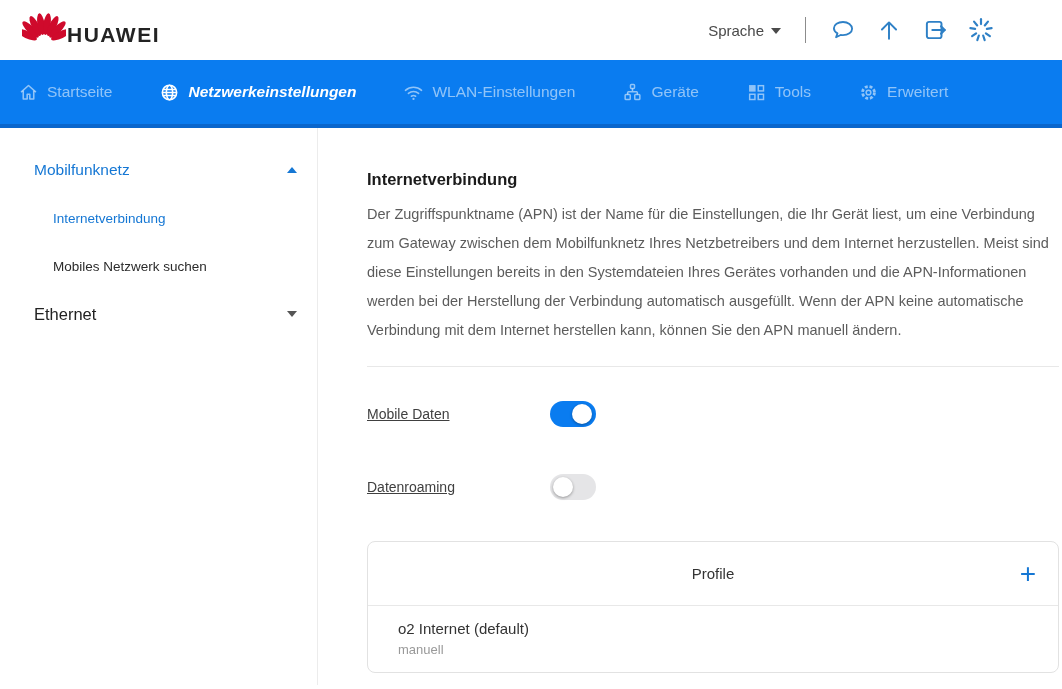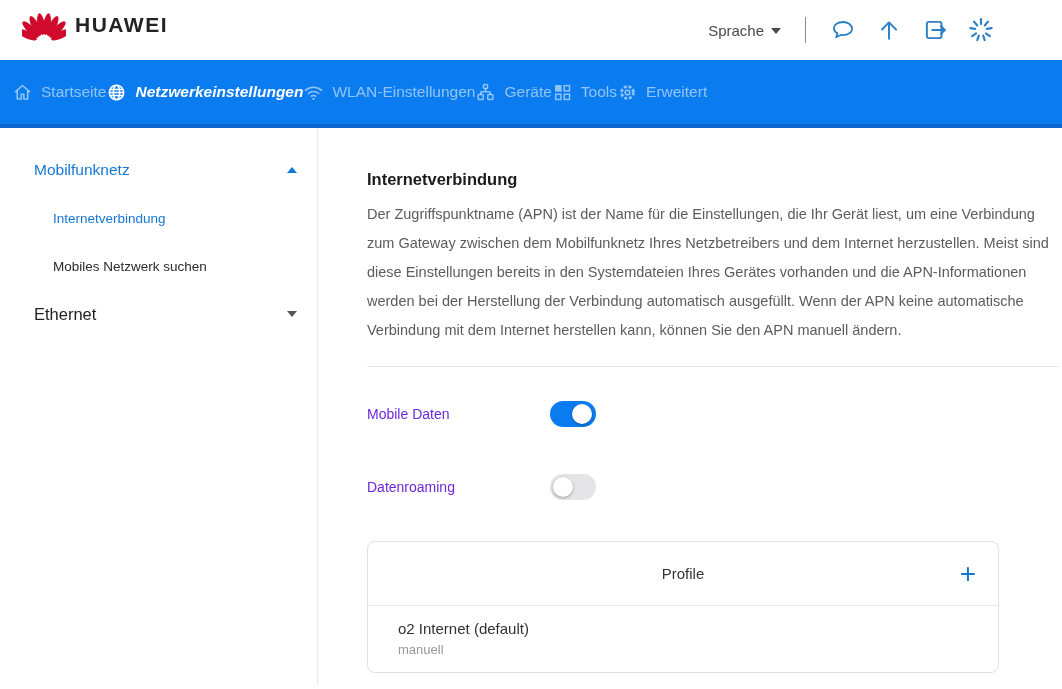--- a/index.html
+++ b/index.html
@@ -2,35 +2,35 @@
 <html><head>
 <meta charset="utf-8">
 <style>
   * { box-sizing: border-box; margin: 0; padding: 0; }
   html,body { width:1062px; height:689px; overflow:hidden; background:#fff;
     font-family:"Liberation Sans", sans-serif; }
 
   
   .header { height:60px; display:flex; align-items:center; justify-content:space-between;
     padding:0 68px 0 22px; background:#fff; }
-  .brand { display:flex; align-items:flex-start; gap:9px; }
+  .brand { display:flex; align-items:flex-end; gap:1px; }
   .brand-logo { width:44px; height:34px; }
   .brand-name { font-size:21px; font-weight:bold; letter-spacing:1.5px; color:#232323; }
   .header-right { display:flex; align-items:center; gap:20px; }
   .lang { display:flex; align-items:center; gap:7px; color:#4a4a4a; font-size:15px; cursor:pointer;justify-content:flex-end; }
   .caret-down-dark { width:0; height:0; border-left:5px solid transparent;
     border-right:5px solid transparent; border-top:6px solid #4a4a4a; margin-top:2px; }
   .hdr-divider { width:1px; height:26px; background:#8c8c8c; margin:0 4px; }
   .hdr-icon { width:26px; height:26px; color:#2e80c6; cursor:pointer; display:flex;
     align-items:center; justify-content:center; }
   .hdr-icon svg { width:26px; height:26px; }
 
   
   .nav { height:68px; background:#0a7cf0; border-bottom:4px solid #0a66cc;
-    display:flex; align-items:center; padding-left:12px; }
+    display:flex; align-items:center; padding-left:18px; gap:47px; }
   .nav-item { display:flex; align-items:center; gap:8px; font-size:15.5px;
     color:rgba(255,255,255,0.55); cursor:pointer; white-space:nowrap; }
   .nav-item svg { width:21px; height:21px; }
   .nav-item.active { color:#fff; font-weight:bold;font-style:italic; }
 
   
   .content { display:flex; height:557px; }
   .sidebar { width:318px; border-right:1px solid #ececec; padding-top:18px; flex-shrink:0; }
   .side-row { height:48px; display:flex; align-items:center; padding:0 20px 0 34px; cursor:pointer; }
   .side-group-label { font-size:15.5px; }
@@ -45,30 +45,30 @@
   .caret-down-gray { width:0; height:0; border-left:5px solid transparent;
     border-right:5px solid transparent; border-top:6px solid #555; margin-left:auto; }
 
   .main { flex:1; padding:42px 49px 0 49px; }
   .page-title { font-size:16.5px; font-weight:bold; color:#1b1b1b; }
   .page-desc { margin-top:11px; font-size:14.5px; line-height:29px; color:#5c5c5c; width:692px; }
   .rule { border:none; border-top:1px solid #e8e8e8; margin-top:21px; }
 
   .toggle-row { display:flex; align-items:center; margin-top:34px; }
   .toggle-row + .toggle-row { margin-top:47px; }
-  .toggle-label { width:183px; font-size:14px; color:#6d28d9; }
+  .toggle-label { width:183px; font-size:14px; color:#404040;text-decoration:underline; }
   .switch { position:relative; width:46px; height:26px; border-radius:13px; cursor:pointer; }
   .switch[data-state="on"]  { background:#0a7cf0; }
   .switch[data-state="off"] { background:#e5e5e7; }
   .knob { position:absolute; top:3px; width:20px; height:20px; border-radius:50%;
     background:#fff; box-shadow:0 1px 3px rgba(0,0,0,0.35); }
   .switch[data-state="on"] .knob { right:4px; }
   .switch[data-state="off"] .knob { left:3px; }
 
-  .profile-card { margin-top:41px; width:632px; border:1px solid #e2e2e2; border-radius:8px;
+  .profile-card { margin-top:41px; width:692px; border:1px solid #e2e2e2; border-radius:8px;
     background:#fff; }
   .profile-header { position:relative; height:64px; display:flex; align-items:center;
     justify-content:center; border-bottom:1px solid #e8e8e8; }
   .profile-title { font-size:15px; color:#333; }
   .add-btn { position:absolute; right:22px; top:50%; transform:translateY(-50%);
     color:#1577d4; font-size:28px; font-weight:300; line-height:1; cursor:pointer; }
   .profile-item { padding:14px 30px 15px 30px; cursor:pointer; }
   .profile-name { font-size:15px; color:#333; }
   .profile-apn { font-size:13px; color:#999; margin-top:5px; }
 </style>

